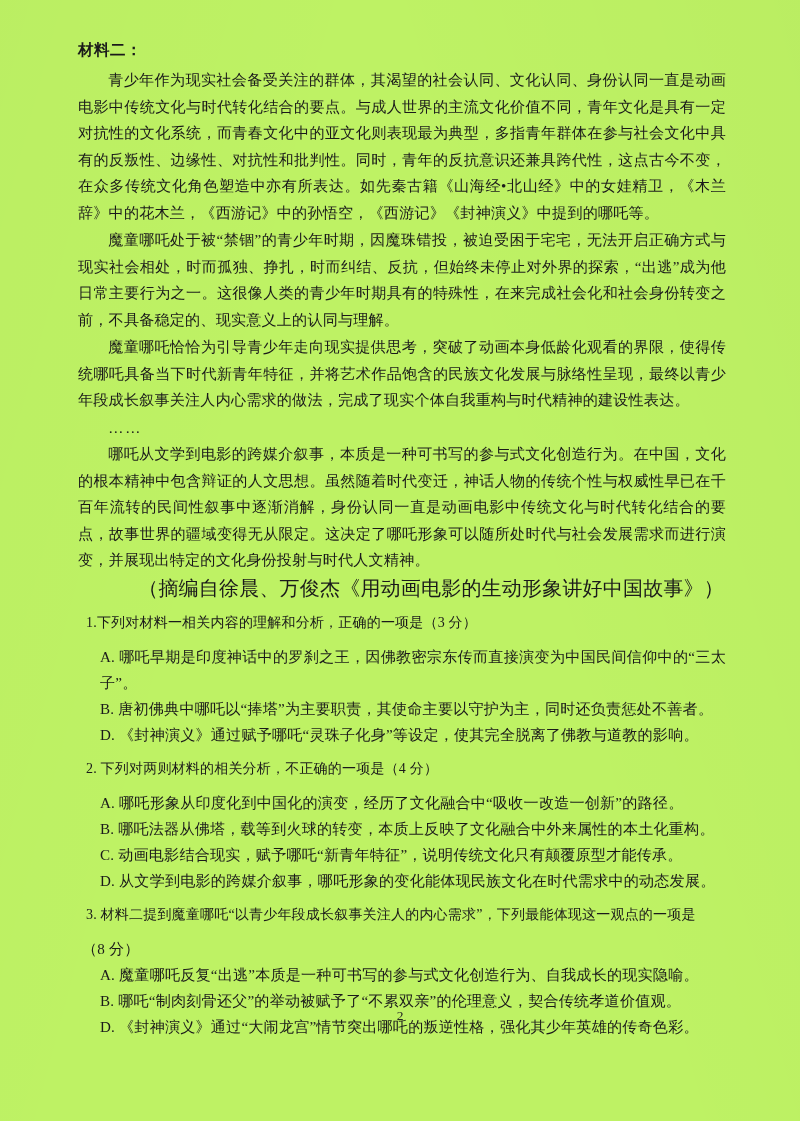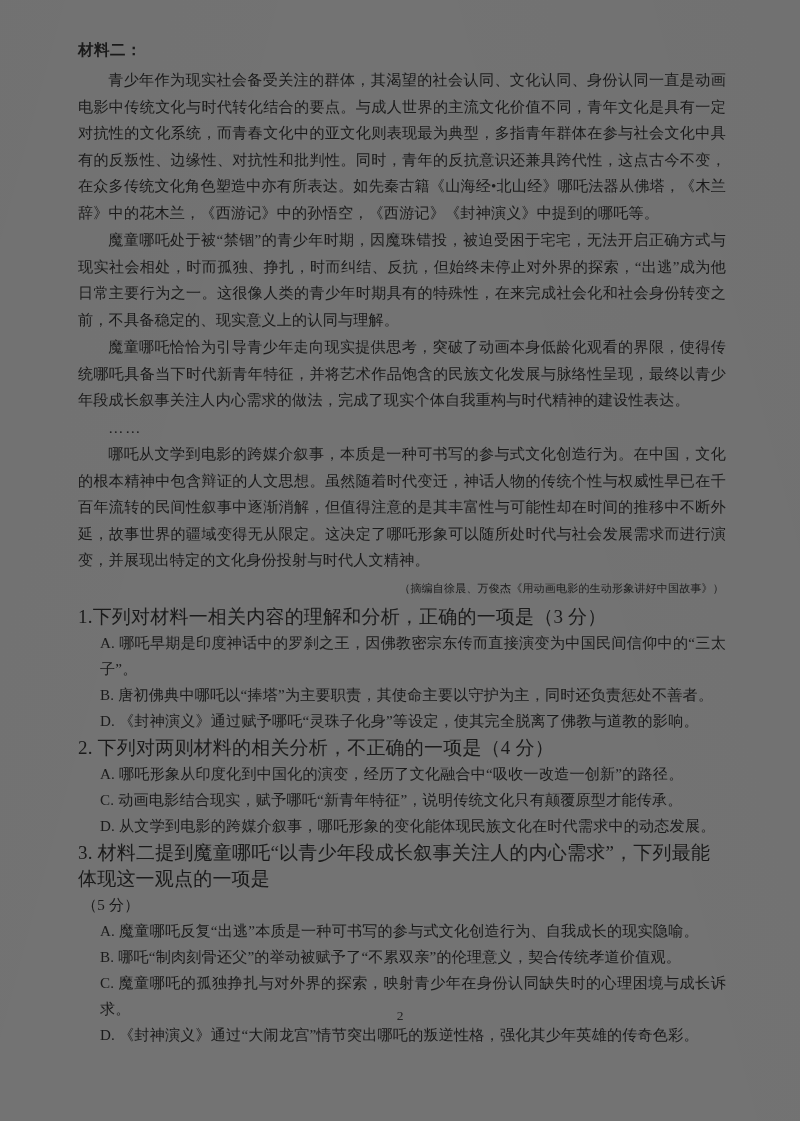--- a/index.html
+++ b/index.html
@@ -13,21 +13,21 @@
     font-family: "Liberation Serif", "DejaVu Serif", serif;
     color: #1a1a1a;
     position: relative;
     overflow: hidden;
   }
   .page {
     position: absolute;
     top: 0; left: 0;
     width: 800px;
     height: 1121px;
-    background: #737373;
+    background: #bef264;
     box-sizing: border-box;
   }
   
   .paper-tint {
     position: absolute;
     inset: 0;
     background:
       linear-gradient(105deg, rgba(0,0,0,0.016) 0%, rgba(0,0,0,0) 35%),
       linear-gradient(255deg, rgba(0,0,0,0.02) 0%, rgba(0,0,0,0) 40%);
     pointer-events: none;
@@ -55,31 +55,31 @@
     letter-spacing: 0.2px;
   }
   p.ellipsis-par {
     margin: 0;
     font-size: 15.1px;
     line-height: 26.5px;
     text-indent: 2em;
     letter-spacing: 2px;
   }
   .source-line {
-    font-size: 11px;
+    font-size: 20px;
     line-height: 27px;
     text-align: right;
     margin: 0 0 2px 0;
     padding-right: 2px;
     letter-spacing: 0.2px;
   }
   .q-stem {
-    font-size: 19px;
+    font-size: 14px;
     line-height: 26px;
-    margin: 0;
+    margin: 8px;
     letter-spacing: 0.2px;
   }
   .q-opts {
     margin: 0;
     padding: 0;
     list-style: none;
   }
   .q-opts li {
     font-size: 15.1px;
     line-height: 26px;
@@ -114,55 +114,55 @@
 </head>
 <body>
 
 <div class="page">
   <div class="paper-tint"></div>
 
   <div class="content">
 
     <div class="heading">材料二：</div>
 
-    <p class="body-par">青少年作为现实社会备受关注的群体，其渴望的社会认同、文化认同、身份认同一直是动画电影中传统文化与时代转化结合的要点。与成人世界的主流文化价值不同，青年文化是具有一定对抗性的文化系统，而青春文化中的亚文化则表现最为典型，多指青年群体在参与社会文化中具有的反叛性、边缘性、对抗性和批判性。同时，青年的反抗意识还兼具跨代性，这点古今不变，在众多传统文化角色塑造中亦有所表达。如先秦古籍《山海经•北山经》哪吒法器从佛塔，《木兰辞》中的花木兰，《西游记》中的孙悟空，《西游记》《封神演义》中提到的哪吒等。</p>
+    <p class="body-par">青少年作为现实社会备受关注的群体，其渴望的社会认同、文化认同、身份认同一直是动画电影中传统文化与时代转化结合的要点。与成人世界的主流文化价值不同，青年文化是具有一定对抗性的文化系统，而青春文化中的亚文化则表现最为典型，多指青年群体在参与社会文化中具有的反叛性、边缘性、对抗性和批判性。同时，青年的反抗意识还兼具跨代性，这点古今不变，在众多传统文化角色塑造中亦有所表达。如先秦古籍《山海经•北山经》中的女娃精卫，《木兰辞》中的花木兰，《西游记》中的孙悟空，《西游记》《封神演义》中提到的哪吒等。</p>
     <p class="body-par">魔童哪吒处于被“禁锢”的青少年时期，因魔珠错投，被迫受困于宅宅，无法开启正确方式与现实社会相处，时而孤独、挣扎，时而纠结、反抗，但始终未停止对外界的探索，“出逃”成为他日常主要行为之一。这很像人类的青少年时期具有的特殊性，在来完成社会化和社会身份转变之前，不具备稳定的、现实意义上的认同与理解。</p>
     <p class="body-par">魔童哪吒恰恰为引导青少年走向现实提供思考，突破了动画本身低龄化观看的界限，使得传统哪吒具备当下时代新青年特征，并将艺术作品饱含的民族文化发展与脉络性呈现，最终以青少年段成长叙事关注人内心需求的做法，完成了现实个体自我重构与时代精神的建设性表达。</p>
 
     <p class="ellipsis-par">……</p>
 
-    <p class="body-par">哪吒从文学到电影的跨媒介叙事，本质是一种可书写的参与式文化创造行为。在中国，文化的根本精神中包含辩证的人文思想。虽然随着时代变迁，神话人物的传统个性与权威性早已在千百年流转的民间性叙事中逐渐消解，但值得注意的是其丰富性与可能性却在时间的推移中不断外延，故事世界的疆域变得无从限定。这决定了哪吒形象可以随所处时代与社会发展需求而进行演变，并展现出特定的文化身份投射与时代人文精神。</p>
+    <p class="body-par">哪吒从文学到电影的跨媒介叙事，本质是一种可书写的参与式文化创造行为。在中国，文化的根本精神中包含辩证的人文思想。虽然随着时代变迁，神话人物的传统个性与权威性早已在千百年流转的民间性叙事中逐渐消解，身份认同一直是动画电影中传统文化与时代转化结合的要点，故事世界的疆域变得无从限定。这决定了哪吒形象可以随所处时代与社会发展需求而进行演变，并展现出特定的文化身份投射与时代人文精神。</p>
 
     <div class="source-line">（摘编自徐晨、万俊杰《用动画电影的生动形象讲好中国故事》）</div>
 
     <div class="q-block">
       <div class="q-stem q-stem-wrap"><span>1.</span><span>下列对材料一相关内容的理解和分析，正确的一项是（3 分）</span></div>
       <ul class="q-opts">
         <li>A. 哪吒早期是印度神话中的罗刹之王，因佛教密宗东传而直接演变为中国民间信仰中的“三太子”。</li>
         <li>B. 唐初佛典中哪吒以“捧塔”为主要职责，其使命主要以守护为主，同时还负责惩处不善者。</li>
         <li>D. 《封神演义》通过赋予哪吒“灵珠子化身”等设定，使其完全脱离了佛教与道教的影响。</li>
       </ul>
     </div>
 
     <div class="q-block">
       <div class="q-stem q-stem-wrap"><span>2.</span>&nbsp;<span>下列对两则材料的相关分析，不正确的一项是（4 分）</span></div>
       <ul class="q-opts">
         <li>A. 哪吒形象从印度化到中国化的演变，经历了文化融合中“吸收一改造一创新”的路径。</li>
+        <li>B. 哪吒法器从佛塔，载等到火球的转变，本质上反映了文化融合中外来属性的本土化重构。</li>
         <li>C. 动画电影结合现实，赋予哪吒“新青年特征”，说明传统文化只有颠覆原型才能传承。</li>
         <li>D. 从文学到电影的跨媒介叙事，哪吒形象的变化能体现民族文化在时代需求中的动态发展。</li>
       </ul>
     </div>
 
     <div class="q-block">
       <div class="q-stem q-stem-wrap"><span>3.</span>&nbsp;<span>材料二提到魔童哪吒“以青少年段成长叙事关注人的内心需求”，下列最能体现这一观点的一项是</span></div>
-      <div class="q-cont">（5 分）</div>
+      <div class="q-cont">（8 分）</div>
       <ul class="q-opts">
         <li>A. 魔童哪吒反复“出逃”本质是一种可书写的参与式文化创造行为、自我成长的现实隐喻。</li>
         <li>B. 哪吒“制肉刻骨还父”的举动被赋予了“不累双亲”的伦理意义，契合传统孝道价值观。</li>
-        <li>C. 魔童哪吒的孤独挣扎与对外界的探索，映射青少年在身份认同缺失时的心理困境与成长诉求。</li>
         <li>D. 《封神演义》通过“大闹龙宫”情节突出哪吒的叛逆性格，强化其少年英雄的传奇色彩。</li>
       </ul>
     </div>
 
   </div>
 
   <div class="page-number">2</div>
 </div>
 
 </body></html>

